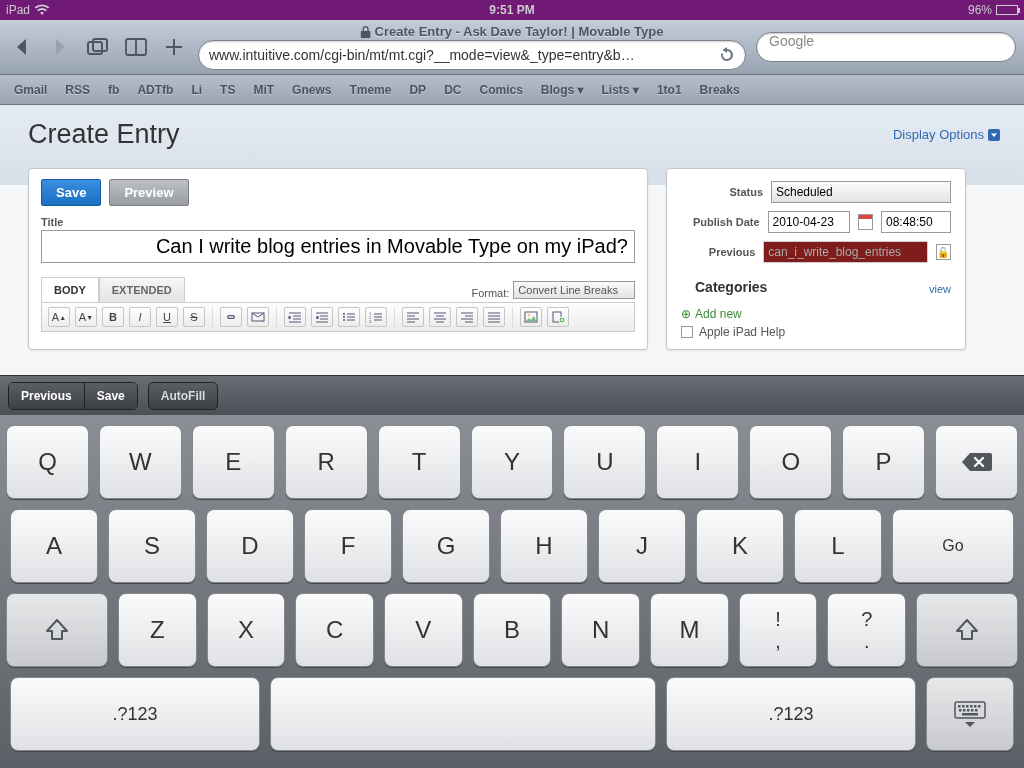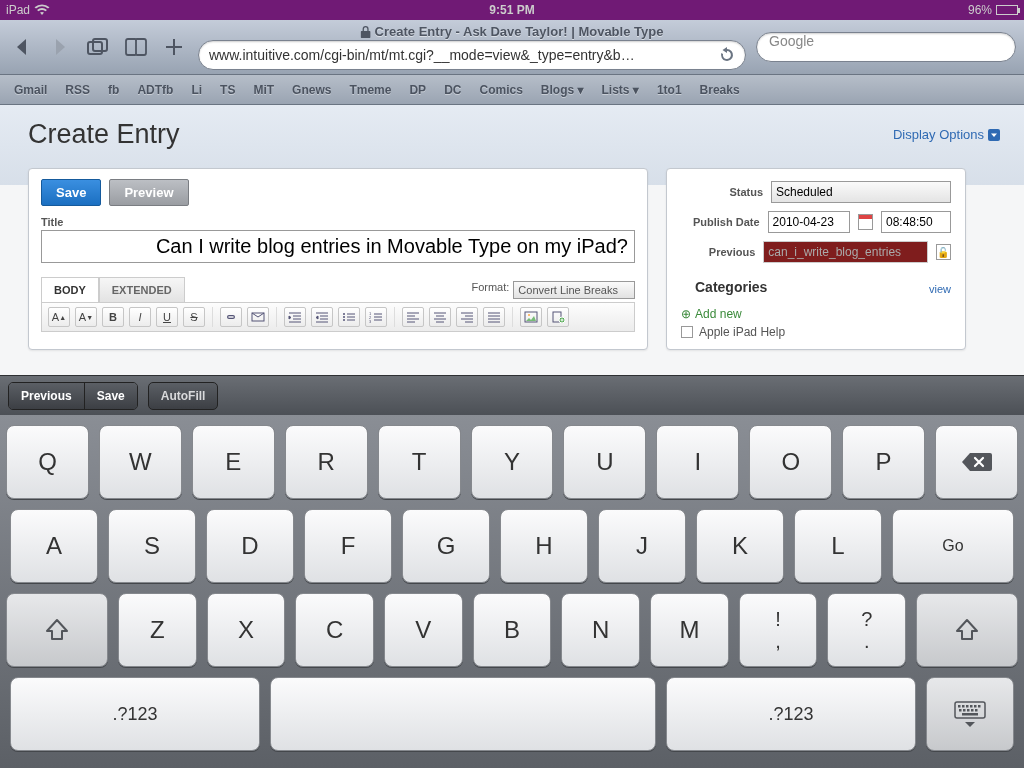--- a/index.html
+++ b/index.html
@@ -29,21 +29,21 @@
 .rightpanel{width:300px;padding:8px 0;}
 .btnrow{display:flex;gap:8px;}
 .btn{font-size:13px;font-weight:bold;padding:5px 14px;border:1px solid #888;border-radius:2px;color:#fff;cursor:default;}
 .btn-save{background:linear-gradient(to bottom,#3a8fe0,#1b6fc1);border-color:#155a9c;}
 .btn-preview{background:linear-gradient(to bottom,#bcbfc4,#9a9da2);border-color:#7a7d82;}
 .field-label{font-size:11px;color:#555;font-weight:bold;margin-top:10px;}
 .title-input{width:100%;font-size:20px;padding:4px 6px;border:1px solid #999;margin-top:2px;font-family:inherit;text-align:right;}
 .tabs-row{display:flex;align-items:center;margin-top:14px;}
 .tab{font-size:11px;font-weight:bold;color:#666;padding:6px 12px;border:1px solid #ccc;background:linear-gradient(to bottom,#f6f6f6,#e3e3e3);border-bottom:none;}
 .tab.active{background:#fff;color:#333;}
-.format-wrap{margin-left:auto;font-size:11px;color:#555;display:flex;align-items:flex-start;gap:4px;}
+.format-wrap{margin-left:auto;font-size:11px;color:#555;display:flex;align-items:flex-end;gap:4px;}
 .format-select{font-size:11px;border:1px solid #999;background:linear-gradient(to bottom,#fafafa,#e2e2e2);padding:2px 16px 2px 4px;}
 .toolbar{border:1px solid #ccc;background:linear-gradient(to bottom,#fdfdfd,#ececec);padding:4px 6px;display:flex;gap:5px;align-items:center;}
 .tbtn{width:22px;height:20px;border:1px solid #c6c6c6;background:linear-gradient(to bottom,#fff,#ececec);display:flex;align-items:center;justify-content:center;font-size:11px;color:#444;border-radius:2px;}
 .tsep{width:1px;height:20px;background:#ddd;margin:0 2px;}
 .rightpanel h3{font-size:14px;font-weight:bold;padding:4px 14px 8px;color:#333;}
 .field-row{display:flex;align-items:center;padding:4px 14px;gap:8px;}
 .field-row .lbl{width:82px;text-align:right;font-size:11px;color:#555;font-weight:bold;}
 .sel{flex:1;border:1px solid #999;background:linear-gradient(to bottom,#fafafa,#e4e4e4);font-size:12px;padding:3px 4px;}
 .small-input{border:1px solid #999;font-size:12px;padding:3px 4px;width:82px;}
 .cal-icon{width:16px;height:16px;border:1px solid #999;display:inline-block;background:#fff;position:relative;}

